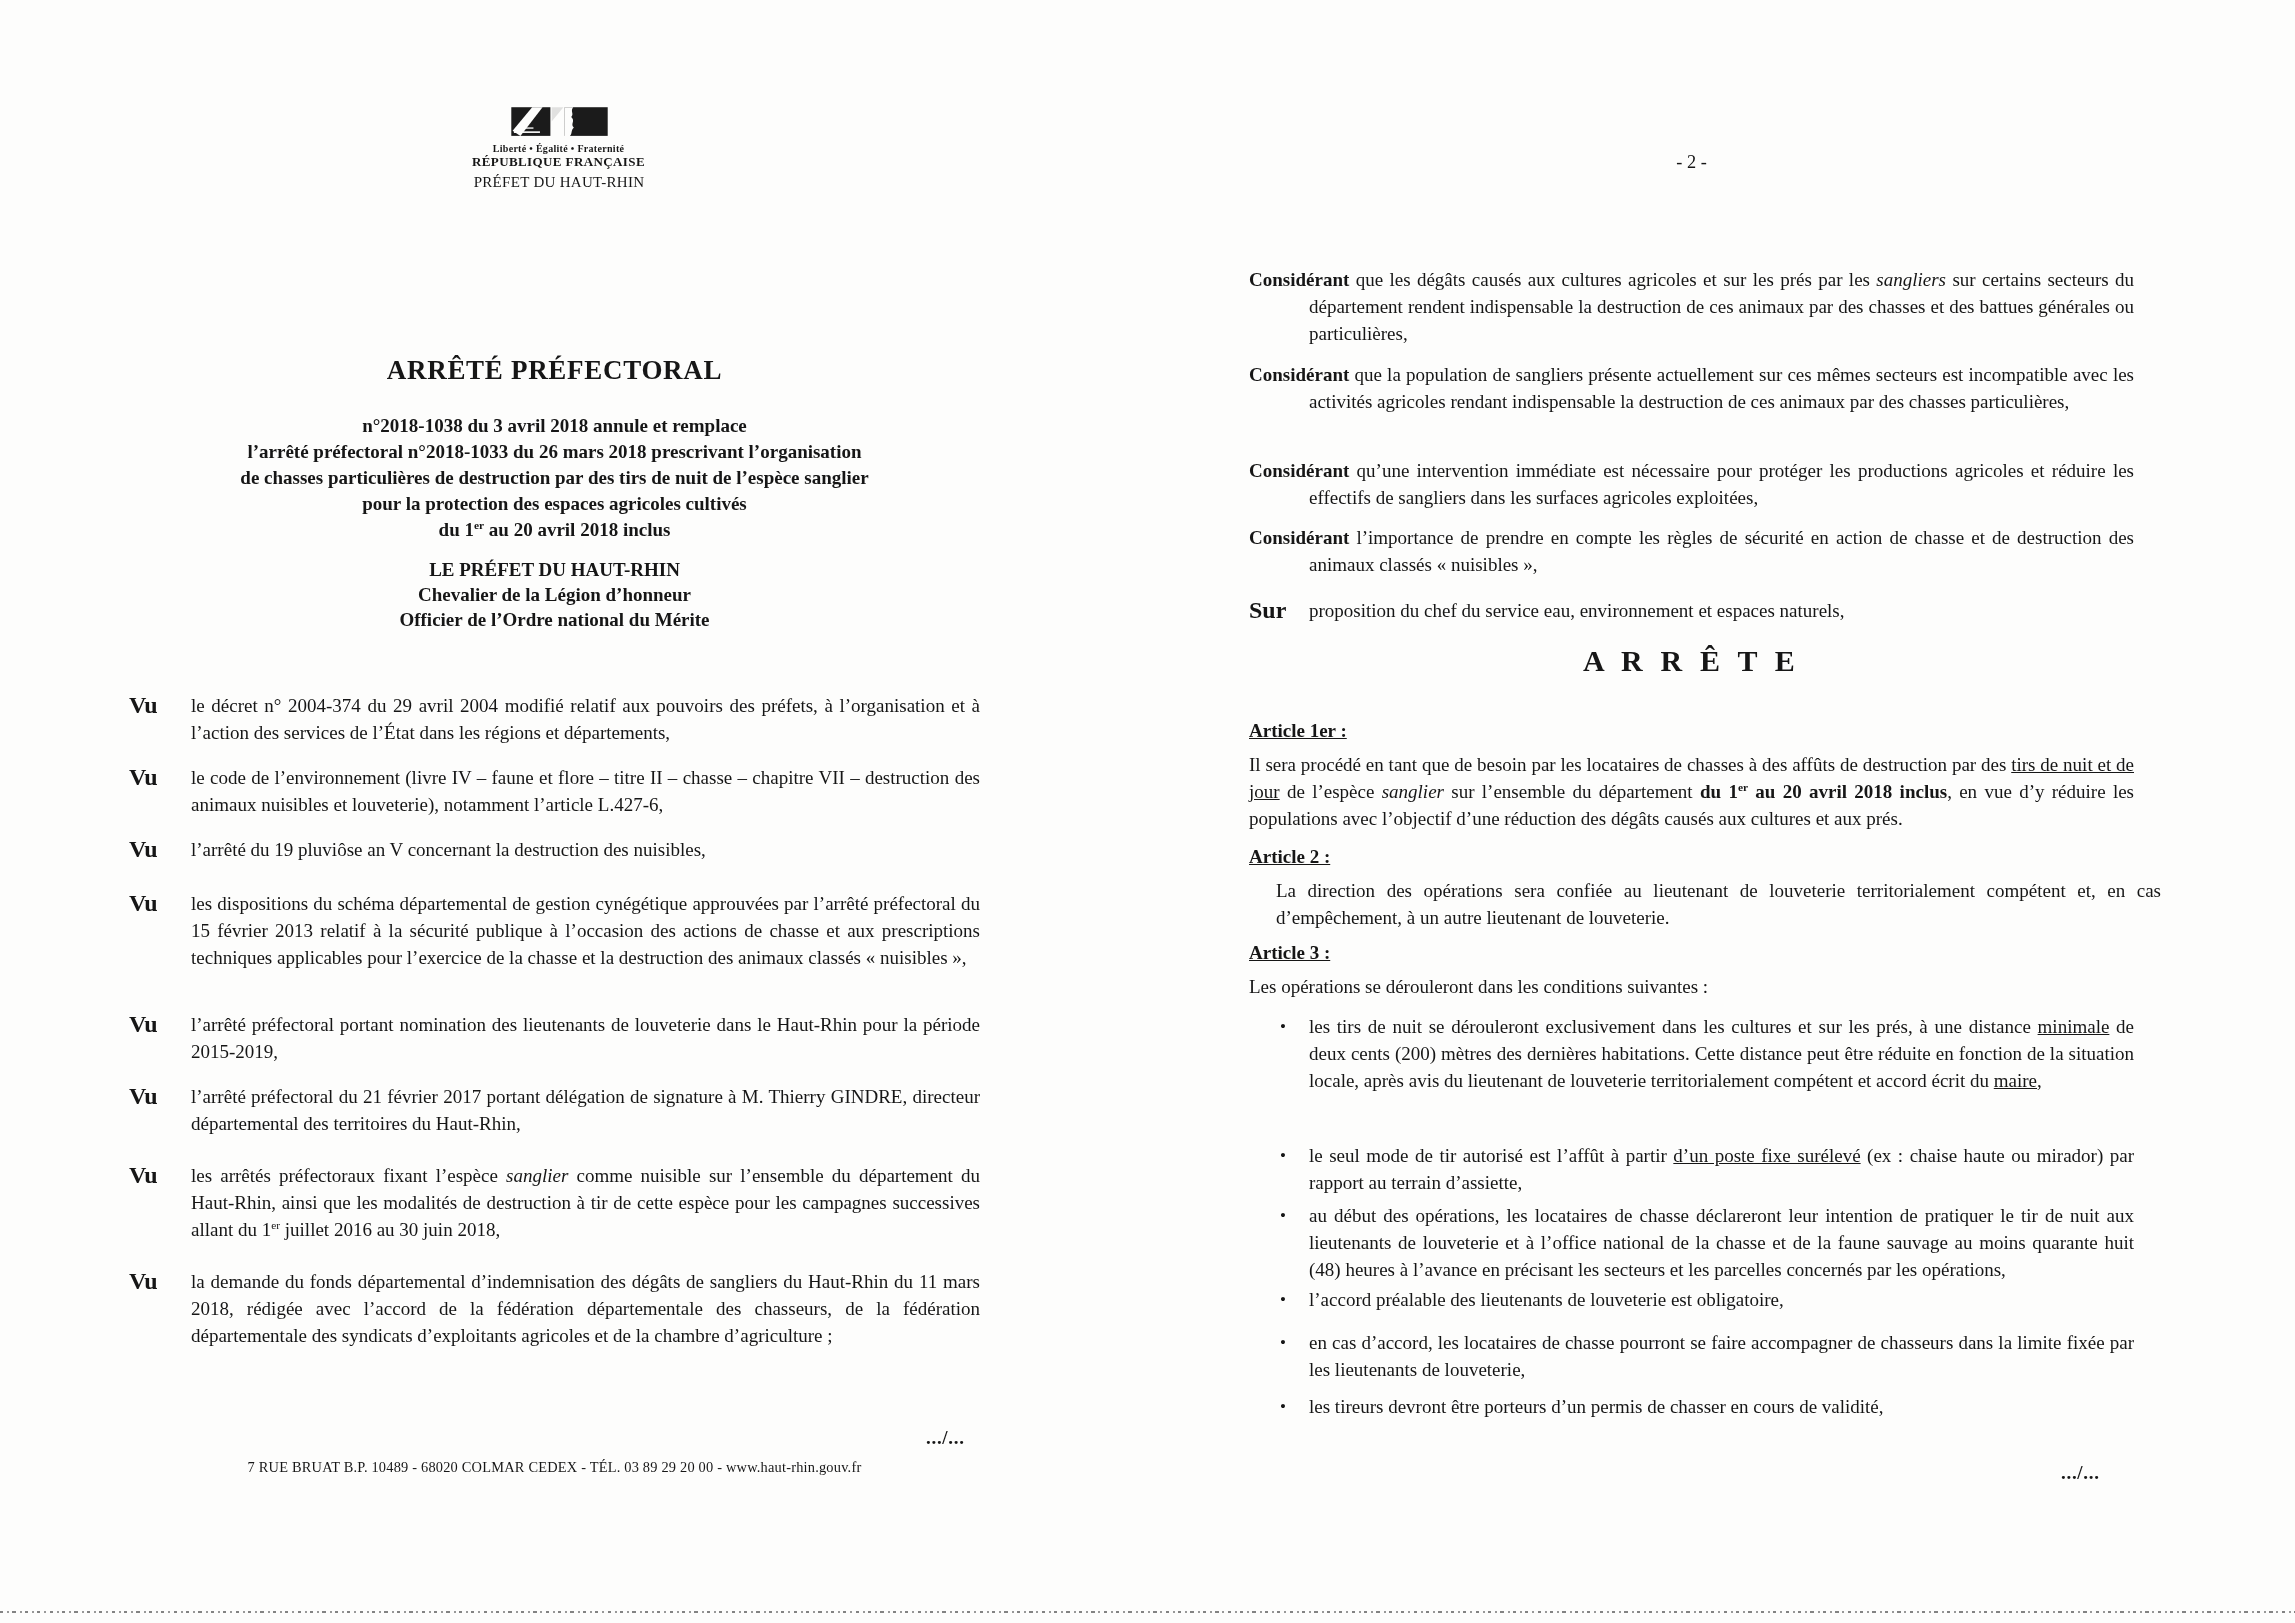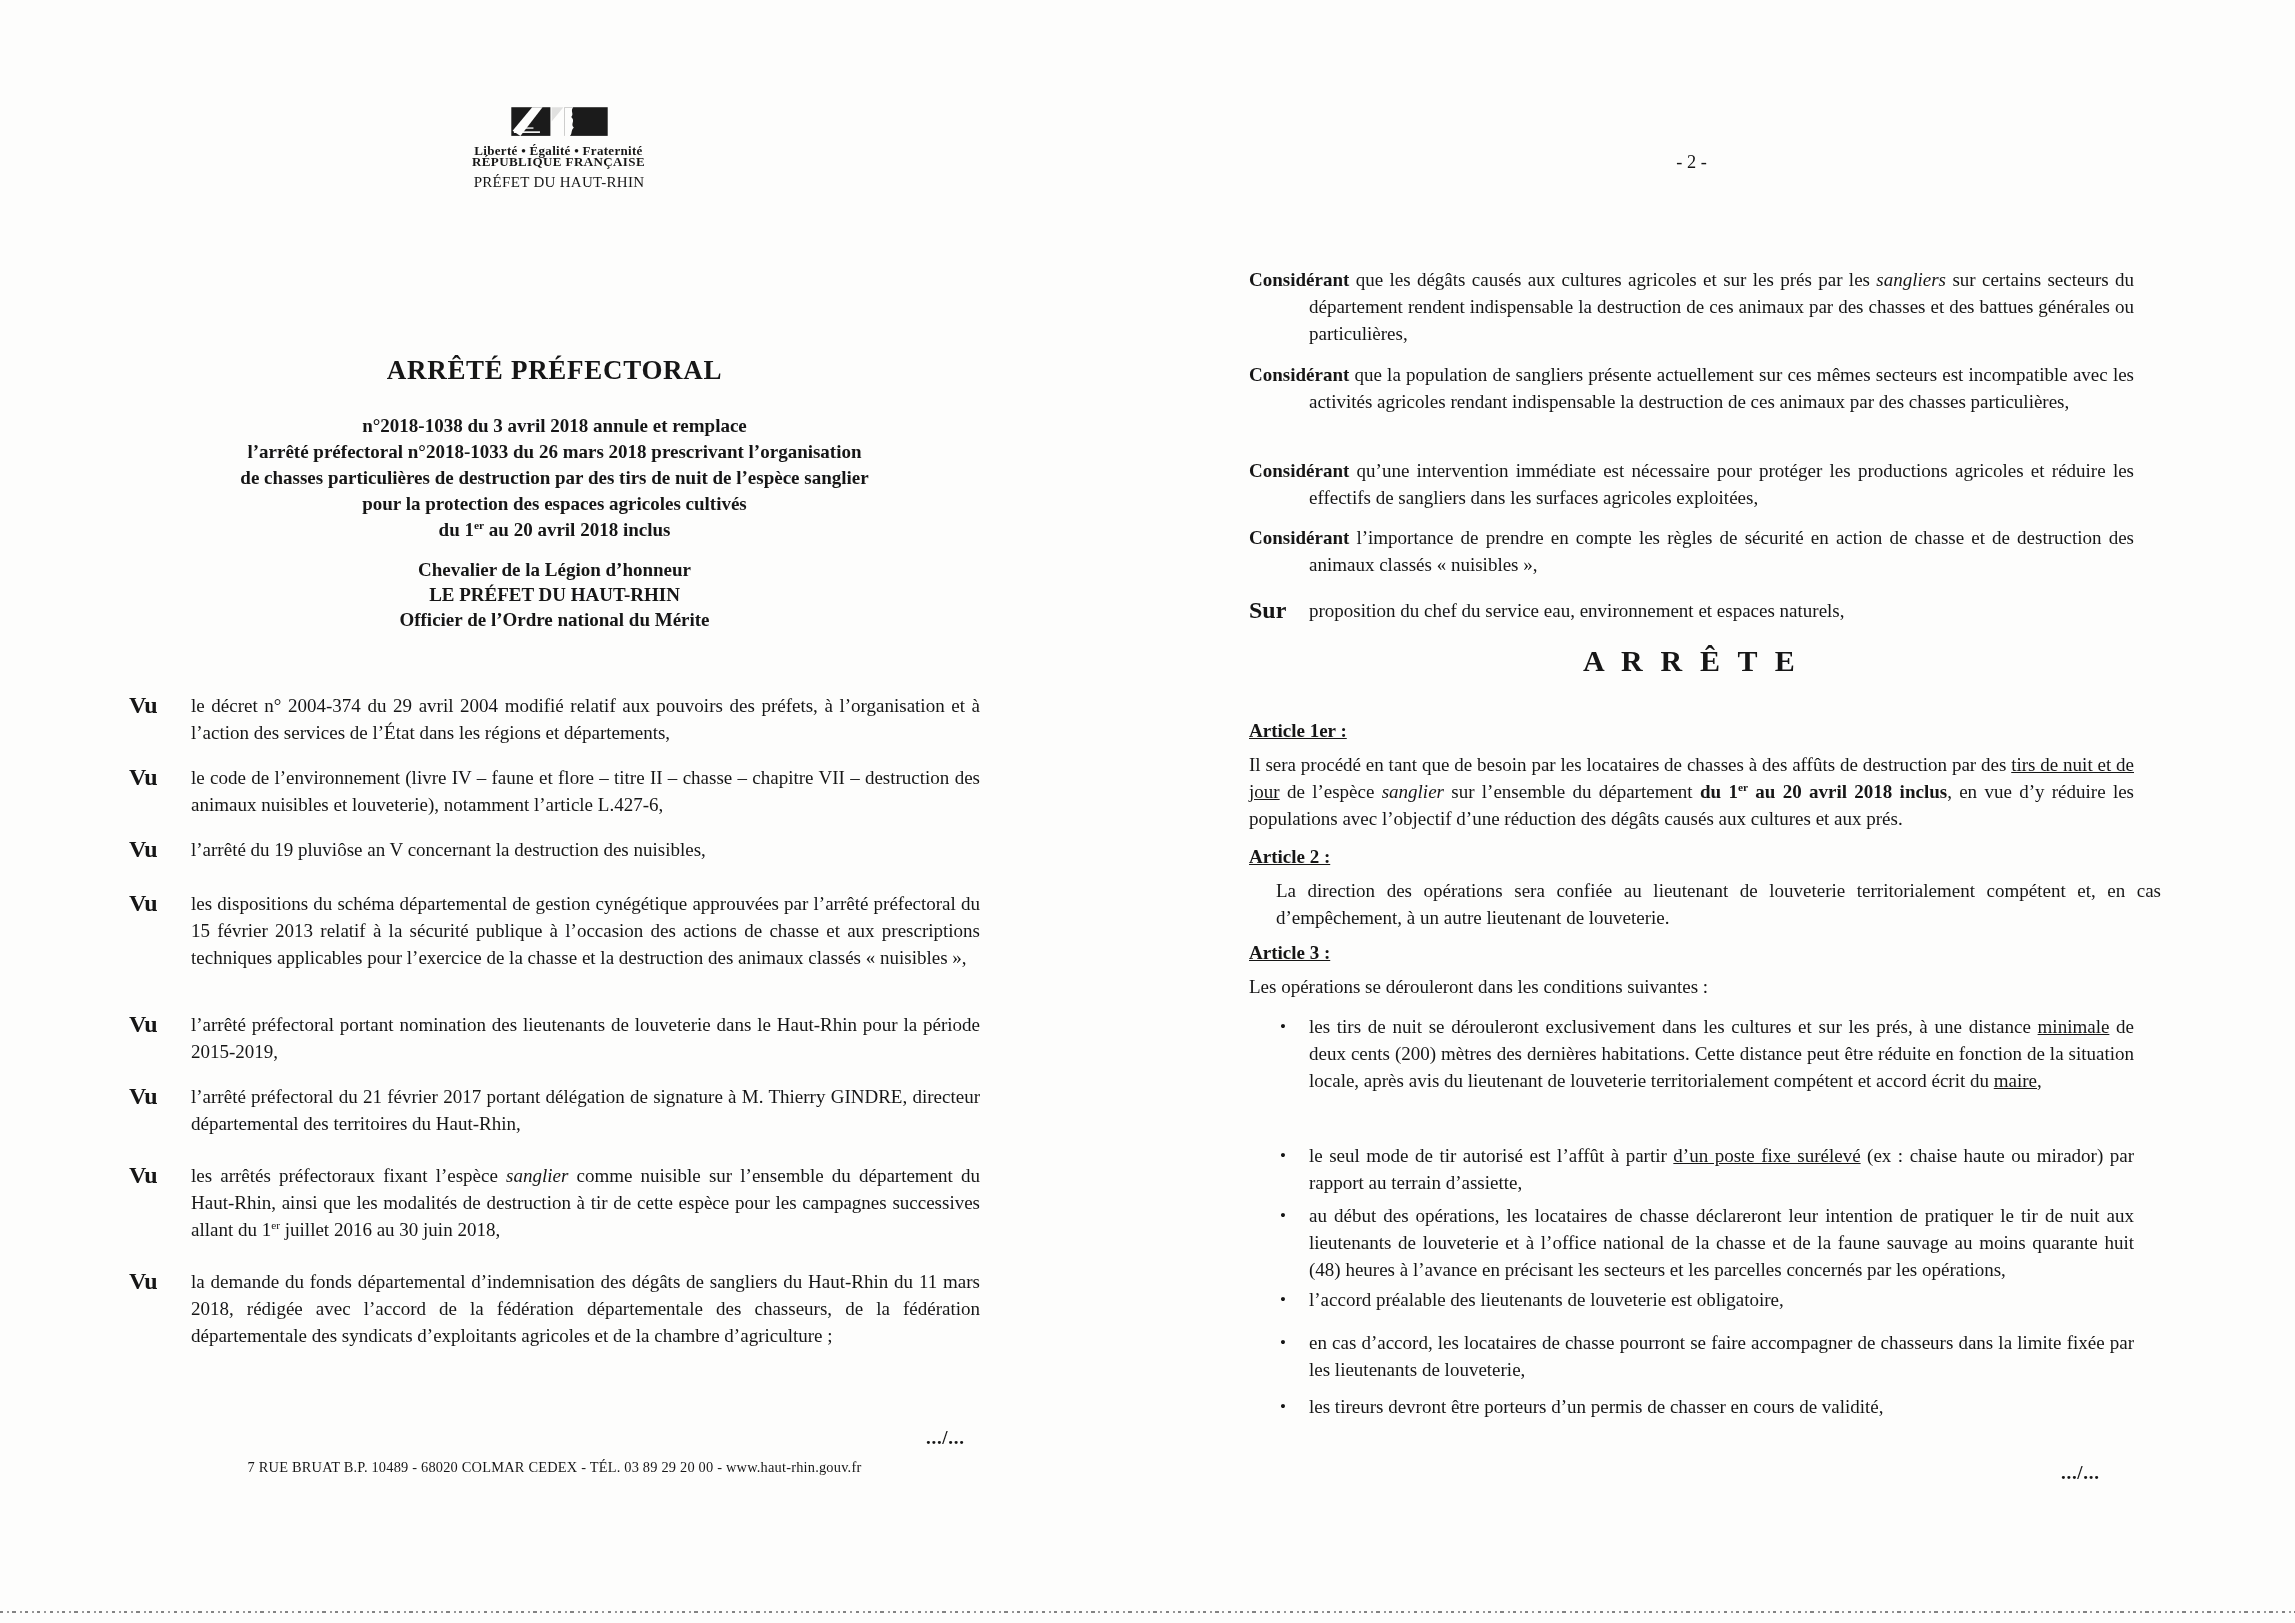--- a/index.html
+++ b/index.html
@@ -11,21 +11,21 @@
     font-family:"Liberation Serif","DejaVu Serif",serif;
   }
   .abs { position:absolute; }
   .center { text-align:center; }
   .body-text { font-size:19px; line-height:27px; text-align:justify; }
   .b, .lbl { font-weight:bold; }
   .i { font-style:italic; }
   .u { text-decoration:underline; }
   sup { font-size:0.6em; vertical-align:super; line-height:0; }
 
-  .motto { font-size:13px; font-weight:bold; letter-spacing:0.3px; }
+  .motto { font-size:10px; font-weight:bold; letter-spacing:0.3px; }
   .republic { font-size:13px; font-weight:bold; letter-spacing:0.4px; }
   .prefect { font-size:15px; font-weight:normal; letter-spacing:0.3px; }
   .service { font-size:13px; line-height:20px; }
 
   .doc-title { font-size:27px; font-weight:bold; letter-spacing:0.7px; }
   .doc-sub { font-size:19px; line-height:26px; font-weight:bold; }
   .issuer { font-size:19px; line-height:25px; font-weight:bold; }
 
   .row { position:absolute; }
   .row .lbl { position:absolute; left:0; top:0; font-size:24px; line-height:27px; }
@@ -73,22 +73,22 @@
 
   <div class="abs center doc-sub" style="left:129px; top:413px; width:851px;">
     <div>n°2018-1038 du 3 avril 2018 annule et remplace</div>
     <div>l’arrêté préfectoral n°2018-1033 du 26 mars 2018 prescrivant l’organisation</div>
     <div>de chasses particulières de destruction par des tirs de nuit de l’espèce sanglier</div>
     <div>pour la protection des espaces agricoles cultivés</div>
     <div><span>du 1</span><sup>er</sup><span> au 20 avril 2018 inclus</span></div>
   </div>
 
   <div class="abs center issuer" style="left:129px; top:557px; width:851px;">
+    <div>LE PRÉFET DU HAUT-RHIN</div>
     <div>Chevalier de la Légion d’honneur</div>
-    <div>LE PRÉFET DU HAUT-RHIN</div>
     <div>Officier de l’Ordre national du Mérite</div>
   </div>
 
   <div class="row" style="left:129px; top:692px; width:851px;">
     <span class="lbl">Vu</span>
     <div class="txt body-text">le décret n° 2004-374 du 29 avril 2004 modifié relatif aux pouvoirs des préfets, à l’organisation et à l’action des services de l’État dans les régions et départements,</div>
   </div>
   <div class="row" style="left:129px; top:764px; width:851px;">
     <span class="lbl">Vu</span>
     <div class="txt body-text">le code de l’environnement (livre IV – faune et flore – titre II – chasse – chapitre VII – destruction des animaux nuisibles et louveterie), notamment l’article L.427-6,</div>

